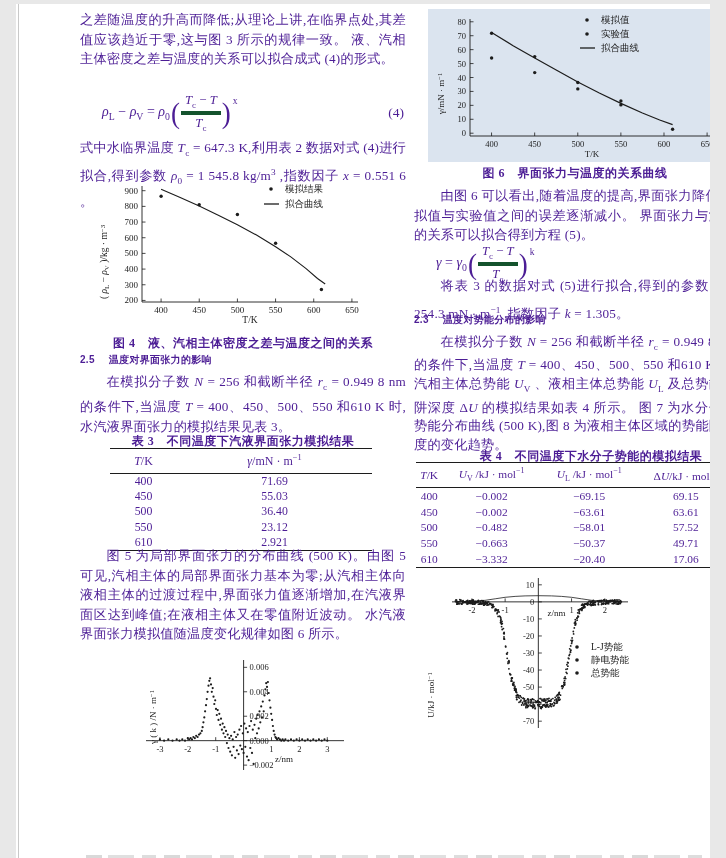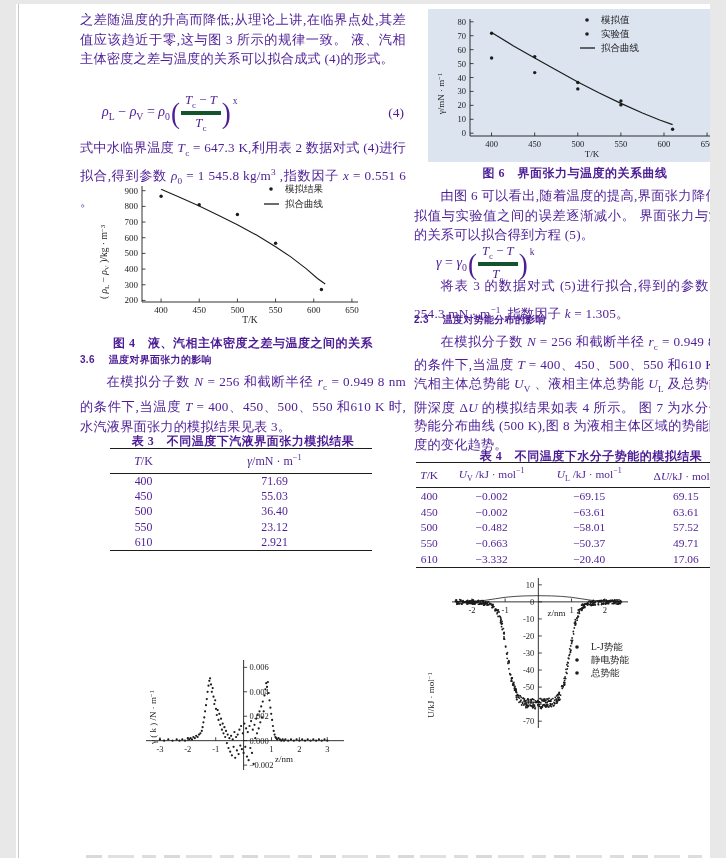--- a/index.html
+++ b/index.html
@@ -134,21 +134,21 @@
         <g>
           <circle cx="175" cy="9" r="1.8" fill="#1c1c1c"></circle>
           <text x="189" y="12" font-size="9.5" fill="#1c1c1c" text-anchor="start"><tspan>模拟结果</tspan></text>
           <line x1="168" y1="24" x2="183" y2="24" stroke="#1c1c1c" stroke-width="1.3"></line>
           <text x="189" y="27" font-size="9.5" fill="#1c1c1c" text-anchor="start"><tspan>拟合曲线</tspan></text>
         </g>
       </svg>
     <div class="caption" style="left:0;top:331px;width:326px;">图 4　液、汽相主体密度之差与温度之间的关系</div>
 
     <div class="heading" style="left:0;top:349px;width:326px;">
-      <span class="h-no">3.6</span><span>温度对界面张力的影响</span>
+      <span class="h-no">2.5</span><span>温度对界面张力的影响</span>
     </div>
 
     <div class="para indent" style="left:0;top:368px;width:326px;">在模拟分子数 <i>N</i> = 256 和截断半径 <i>r</i><sub>c</sub> = 0.949 8 nm 的条件下,当温度 <i>T</i> = 400、450、500、550 和610 K 时,水汽液界面张力的模拟结果见表 3。</div>
 
     <div class="caption" style="left:0;top:429px;width:326px;">表 3　不同温度下汽液界面张力模拟结果</div>
     <table class="paper" id="table-3">
         <thead>
           <tr>
             <th><i>T</i>/K</th>
             <th><i>γ</i>/mN · m<sup>−1</sup></th>
@@ -171,20 +171,21 @@
             <td>550</td>
             <td>23.12</td>
           </tr>
           <tr>
             <td>610</td>
             <td>2.921</td>
           </tr>
         </tbody>
       </table>
 
+    <div class="para indent" style="left:0;top:542px;width:326px;">图 5 为局部界面张力的分布曲线 (500 K)。由图 5 可见,汽相主体的局部界面张力基本为零;从汽相主体向液相主体的过渡过程中,界面张力值逐渐增加,在汽液界面区达到峰值;在液相主体又在零值附近波动。 水汽液界面张力模拟值随温度变化规律如图 6 所示。</div>
 
     <svg width="240" height="142" style="position:absolute;left:30px;top:650px;">
         <g>
           <line x1="36" y1="86.66666666666667" x2="234" y2="86.66666666666667" stroke="#1c1c1c" stroke-width="0.9"></line>
           <line x1="133.6056338028169" y1="6" x2="133.6056338028169" y2="116" stroke="#1c1c1c" stroke-width="0.9"></line>
           <line x1="49.943661971830984" y1="86.66666666666667" x2="49.943661971830984" y2="83.16666666666667" stroke="#1c1c1c" stroke-width="0.8"></line>
           <text x="49.943661971830984" y="97.66666666666667" font-size="8.5" fill="#1c1c1c" text-anchor="middle"><tspan>-3</tspan></text>
           <line x1="77.83098591549296" y1="86.66666666666667" x2="77.83098591549296" y2="83.16666666666667" stroke="#1c1c1c" stroke-width="0.8"></line>
           <text x="77.83098591549296" y="97.66666666666667" font-size="8.5" fill="#1c1c1c" text-anchor="middle"><tspan>-2</tspan></text>
           <line x1="105.71830985915494" y1="86.66666666666667" x2="105.71830985915494" y2="83.16666666666667" stroke="#1c1c1c" stroke-width="0.8"></line>

